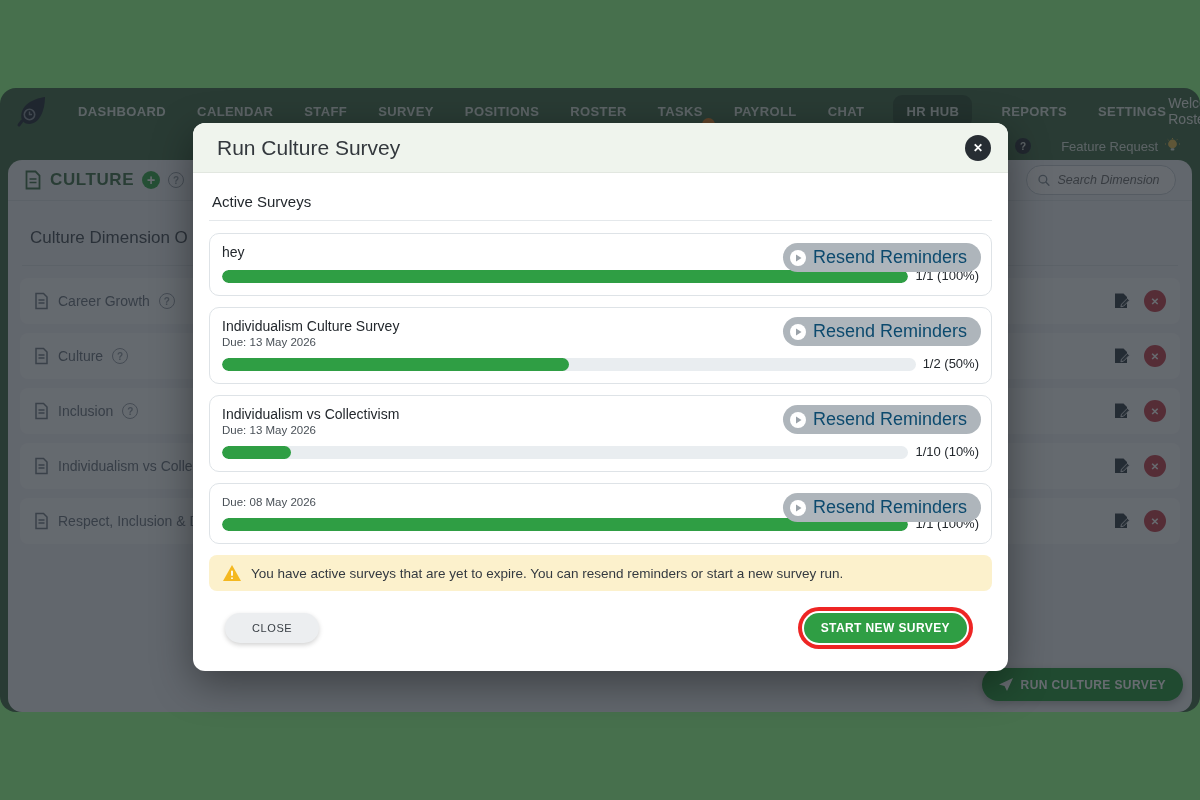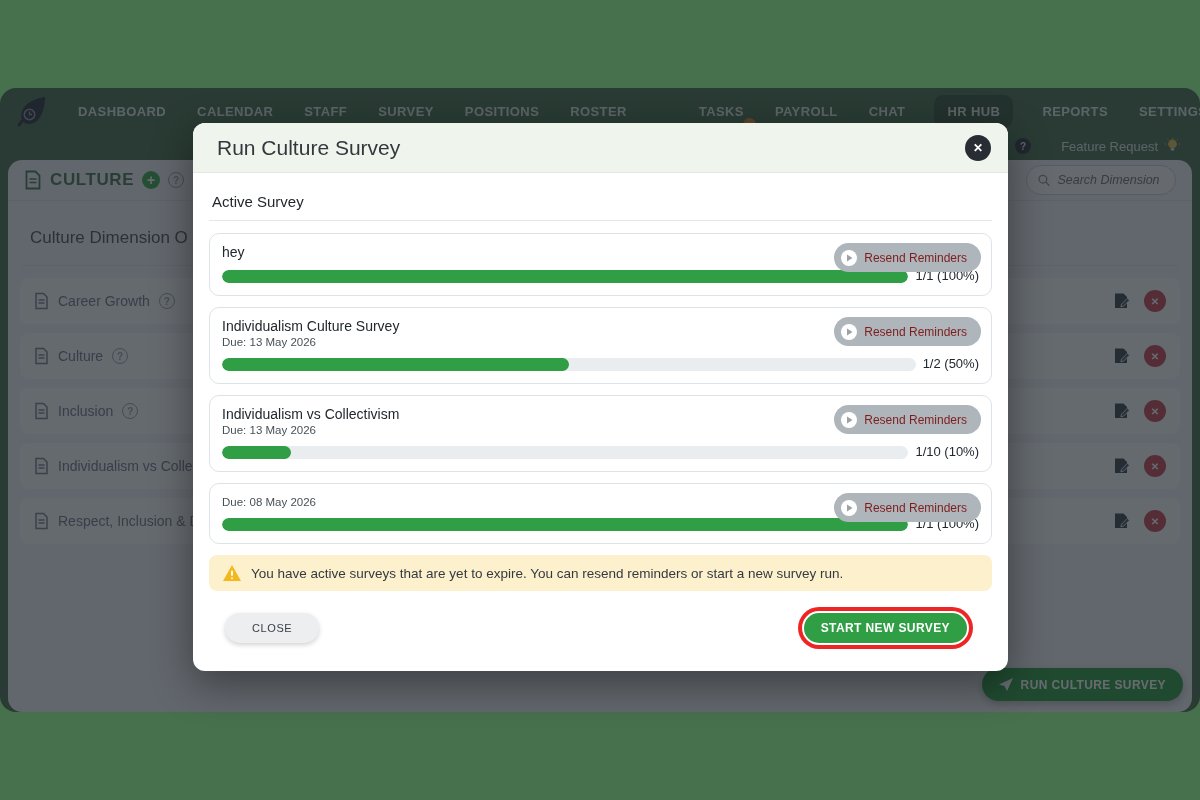--- a/index.html
+++ b/index.html
@@ -12,21 +12,21 @@
   .viewport { position:absolute; left:0; top:88px; width:1200px; height:624px;
     background:#4a7350; border-radius:16px; overflow:hidden; }
 
   
   .navbar { display:flex; align-items:center; height:46px; padding:12px 14px; }
   .logo { width:34px; height:34px; margin-left:2px; flex:0 0 auto; }
   .nav-links { display:flex; align-items:center; gap:27px; margin-left:26px; }
   .nav-item { font-size:13px; font-weight:700; letter-spacing:.4px; color:#dfe8e0;
     padding:9px 2px; border-radius:9px; cursor:pointer; white-space:nowrap; }
   .nav-item.active { background:rgba(0,0,0,.22); padding:9px 13px; }
-  .nav-wrap { position:relative;margin-left:41px; }
+  .nav-wrap { position:relative; }
   .badge { position:absolute; right:-10px; bottom:-11px; width:13px; height:13px;
     border-radius:50%; background:#e2862f; }
   .nav-right { margin-left:auto; display:flex; align-items:center; gap:10px; }
   .welcome { font-size:14px; color:#eef3ee; }
 
   .utilrow { display:flex; justify-content:flex-end; align-items:center; gap:30px;
     padding:0 20px; height:24px; }
   .util { display:flex; align-items:center; gap:7px; font-size:13px; color:#dde6de; cursor:pointer; }
   .qbadge { width:16px; height:16px; border-radius:50%; background:#333a41; color:#dfe6e0;
     font-size:10px; font-weight:700; display:flex; align-items:center; justify-content:center; }
@@ -77,21 +77,21 @@
     display:flex; align-items:center; justify-content:center; cursor:pointer; font-family:inherit; }
   .modal-body { padding:18px 16px 0; }
   .active-heading { font-size:15px; color:#23282d; margin:2px 0 10px 3px; }
   .body-divider { border-top:1px solid #e4e8eb; margin:0 0 12px; }
   .survey-card { position:relative; border:1px solid #dee3e7; border-radius:10px;
     padding:10px 12px 12px; margin-bottom:11px; }
   .s-title { font-size:14px; font-weight:500; color:#23282d; margin-bottom:2px; }
   .s-due { font-size:11.5px; color:#495057; }
   .resend { position:absolute; top:9px; right:10px; display:flex; align-items:center; gap:7px;
     background:#aeb5bb; border:0; border-radius:15px; height:29px; padding:0 14px 0 7px;
-    color:#7f1d1d; font-size:12px; font-family:inherit; cursor:pointer; }
+    color:#0c4a6e; font-size:18px; font-family:inherit; cursor:pointer; }
   .progress-row { display:flex; align-items:flex-end; gap:7px; margin-top:8px; }
   .track { flex:1; height:13px; border-radius:7px; background:#e9edf0; overflow:hidden; }
   .fill { height:100%; border-radius:7px; background:#2f9e44; }
   .p-label { font-size:13px; color:#23282d; white-space:nowrap; }
   .warning { display:flex; align-items:center; gap:9px; background:#fcf1cc; border-radius:8px;
     padding:9px 13px; margin-top:7px; font-size:13.5px; color:#343a40;text-align:center; }
   .modal-foot { display:flex; justify-content:space-between; align-items:flex-start; padding:22px 16px 0; }
   .close-btn { background:#eceef0; border:0; border-radius:16px; height:30px; padding:0 27px;
     font-size:11px; letter-spacing:.6px; color:#3a4046; font-family:inherit; font-weight:500;
     box-shadow:0 2px 5px rgba(0,0,0,.18); cursor:pointer; }
@@ -271,21 +271,21 @@
 
   <div class="backdrop"></div>
 </div>
 
 <div class="modal">
   <div class="modal-head">
     <span class="modal-title">Run Culture Survey</span>
     <button class="modal-close">✕</button>
   </div>
   <div class="modal-body">
-    <div class="active-heading">Active Survey</div>
+    <div class="active-heading">Active Surveys</div>
     <div class="body-divider"></div>
 
     <div class="survey-card">
       <div class="s-title">hey</div>
       <button class="resend">
         <svg width="16" height="16" viewBox="0 0 16 16">
             <circle cx="8" cy="8" r="8" fill="#fff"></circle>
             <path d="M6 4.5 L11.5 8 L6 11.5 Z" fill="#9aa2a9"></path>
           </svg>
         <span>Resend Reminders</span>

